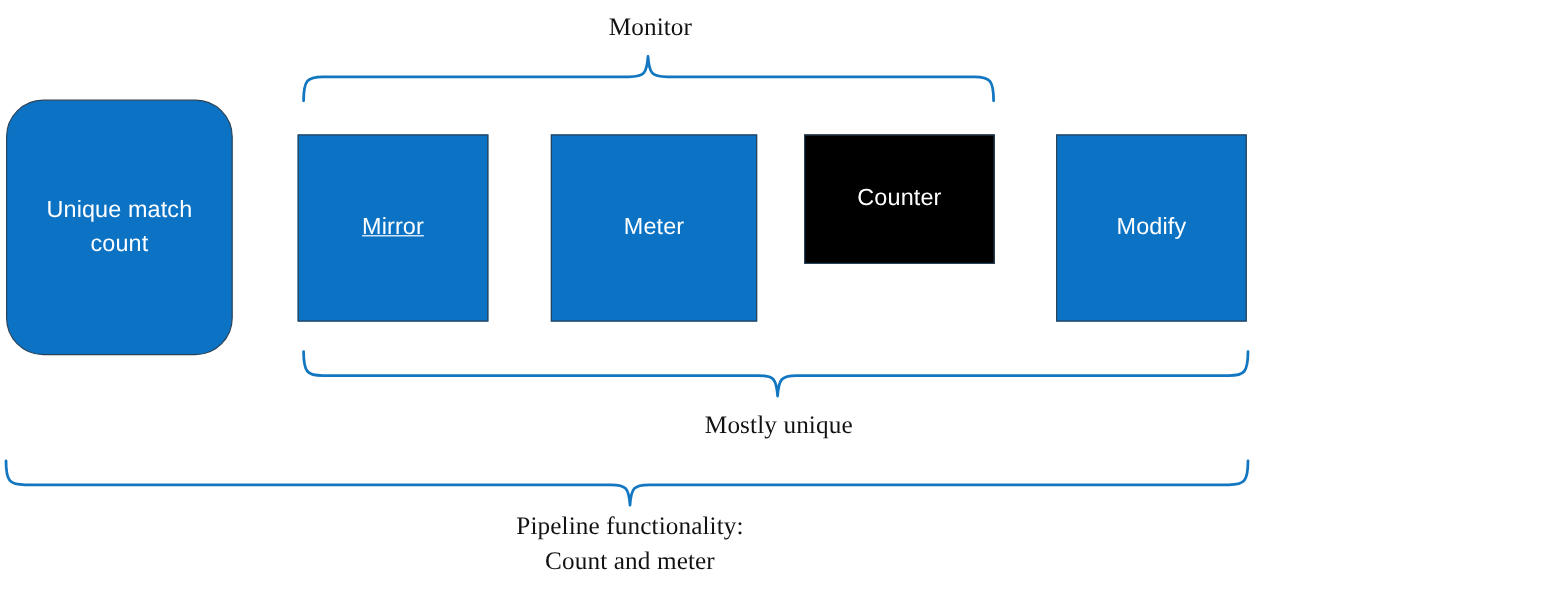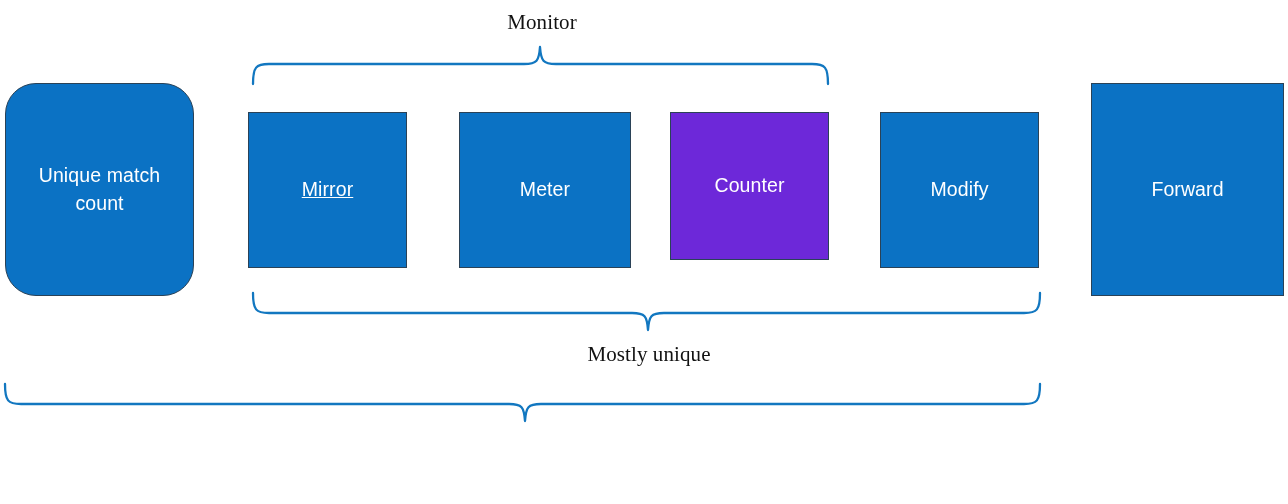--- a/index.html
+++ b/index.html
@@ -66,25 +66,24 @@
 
 <div id="diagram-root" style="background: rgb(255, 255, 255);">
 
   <div class="proc-box" style="left: 5px; top: 83px; width: 189px; height: 213px; background: rgb(11, 114, 196); border-color: rgb(42, 66, 87); color: rgb(255, 255, 255); border-radius: 31px;">Unique match
 count</div>
 
   <div class="proc-box" style="left: 248px; top: 112px; width: 159px; height: 156px; background: rgb(11, 114, 196); border-color: rgb(42, 66, 87); color: rgb(255, 255, 255); text-decoration: underline;">Mirror</div>
 
   <div class="proc-box" style="left: 459px; top: 112px; width: 172px; height: 156px; background: rgb(11, 114, 196); border-color: rgb(42, 66, 87); color: rgb(255, 255, 255);">Meter</div>
 
-  <div class="proc-box" style="left: 670px; top: 112px; width: 159px; height: 148px; background: #6d28d9; border-color: rgb(42, 66, 87); color: rgb(255, 255, 255); text-align: center;">Counter</div>
+  <div class="proc-box" style="left: 670px; top: 112px; width: 159px; height: 108px; background: #000000; border-color: rgb(42, 66, 87); color: rgb(255, 255, 255); text-align: center;">Counter</div>
 
   <div class="proc-box" style="left: 880px; top: 112px; width: 159px; height: 156px; background: rgb(11, 114, 196); border-color: rgb(42, 66, 87); color: rgb(255, 255, 255);">Modify</div>
 
-  <div class="proc-box" style="left: 1091px; top: 83px; width: 193px; height: 213px; background: rgb(11, 114, 196); border-color: rgb(42, 66, 87); color: rgb(255, 255, 255);">Forward</div>
 
   <svg class="brace-svg" viewBox="0 0 1288 504">
 
     <path class="brace-path" d="M 253,84
              C 253,67 256,64 269,64
              L 524,64
              C 537,64 539,61 540,47
              C 541,61 543,64 556,64
              L 812,64
              C 825,64 828,67 828,84" stroke="#1277C0"></path>
@@ -103,14 +102,16 @@
              C 522,404 524,407 525,421
              C 526,407 528,404 541,404
              L 1024,404
              C 1037,404 1040,401 1040,384" stroke="#1277C0"></path>
   </svg>
 
   <div class="brace-label" style="left: 442px; top: 8px; width: 200px; color: rgb(18, 18, 18);">Monitor</div>
 
   <div class="brace-label" style="left: 529px; top: 340px; width: 240px; color: rgb(18, 18, 18); text-align: center;">Mostly unique</div>
 
+  <div class="brace-label" style="left: 365px; top: 424px; width: 320px; color: rgb(18, 18, 18);">Pipeline functionality:
+Count and meter</div>
 
 </div>
 
 </body></html>

